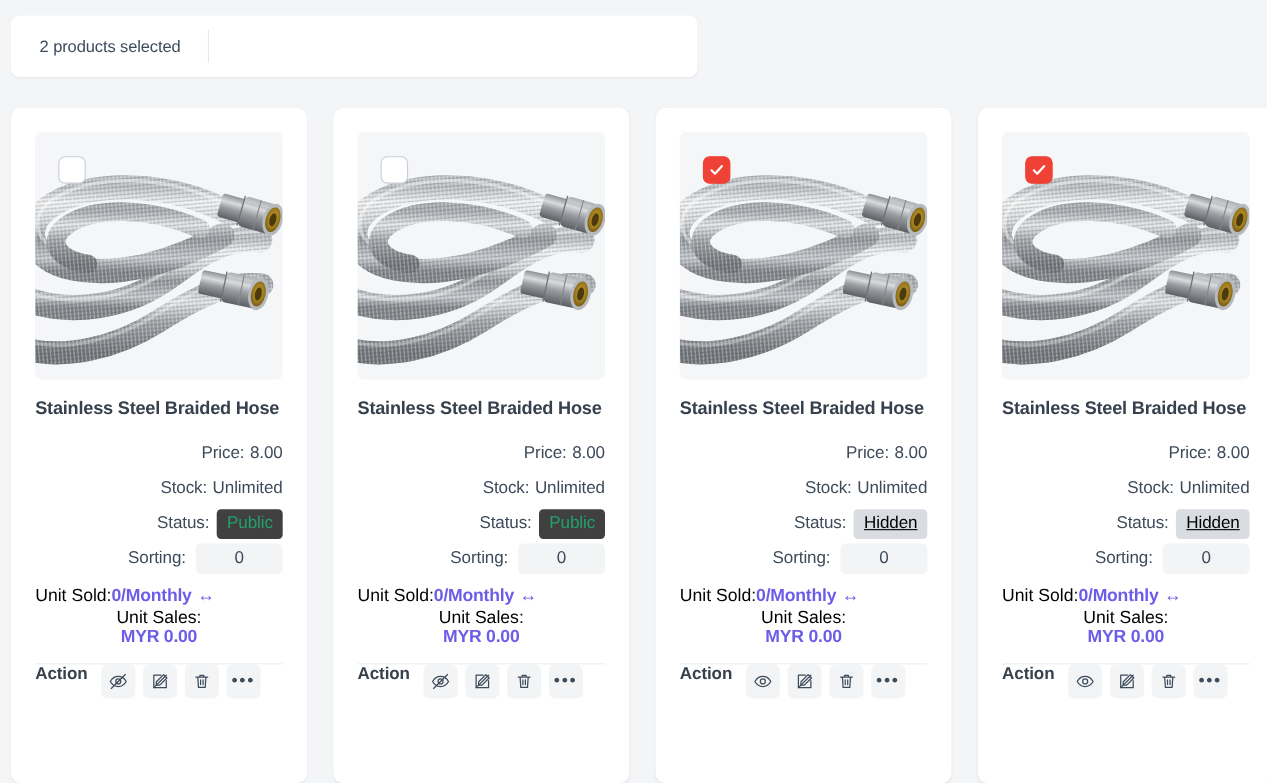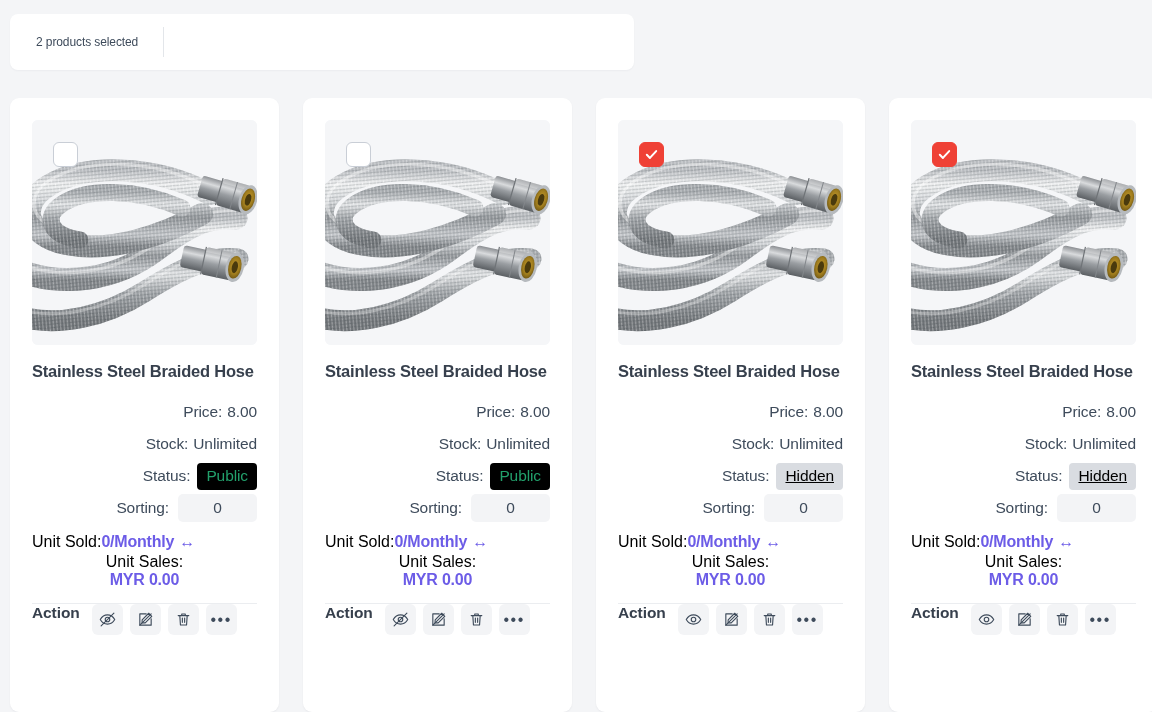--- a/index.html
+++ b/index.html
@@ -24,21 +24,21 @@
     width: 624px;
     height: 56px;
     background: #ffffff;
     border-radius: 8px;
     display: flex;
     align-items: center;
     box-shadow: 0 1px 2px rgba(16,24,40,0.04);
   }
 
   .bulk-count {
-    font-size: 12px;
+    font-size: 15px;
     color: #3e4b5b;
     padding-left: 26px;
     white-space: nowrap;
     letter-spacing: -0.1px;
   }
 
   .tb-divider {
     width: 1px;
     height: 30px;
     background: #e3e6ea;
@@ -149,21 +149,21 @@
   .row { display: flex; align-items: center; justify-content: flex-end; }
 
   .badge {
     display: inline-block;
     padding: 2px 9px 3px 9px;
     border-radius: 4px;
     font-size: 15.5px;
     line-height: 22px;
     margin-left: 7px;
   }
-  .badge.public { background: #000000; color: #22a06b; }
+  .badge.public { background: #404040; color: #22a06b; }
   .badge.hidden { background: #d9dce1; color: #000000; text-decoration: underline; }
 
   .sortbox {
     display: inline-block;
     width: 79px;
     height: 28px;
     line-height: 28px;
     background: #f3f4f6;
     border-radius: 5px;
     text-align: center;

